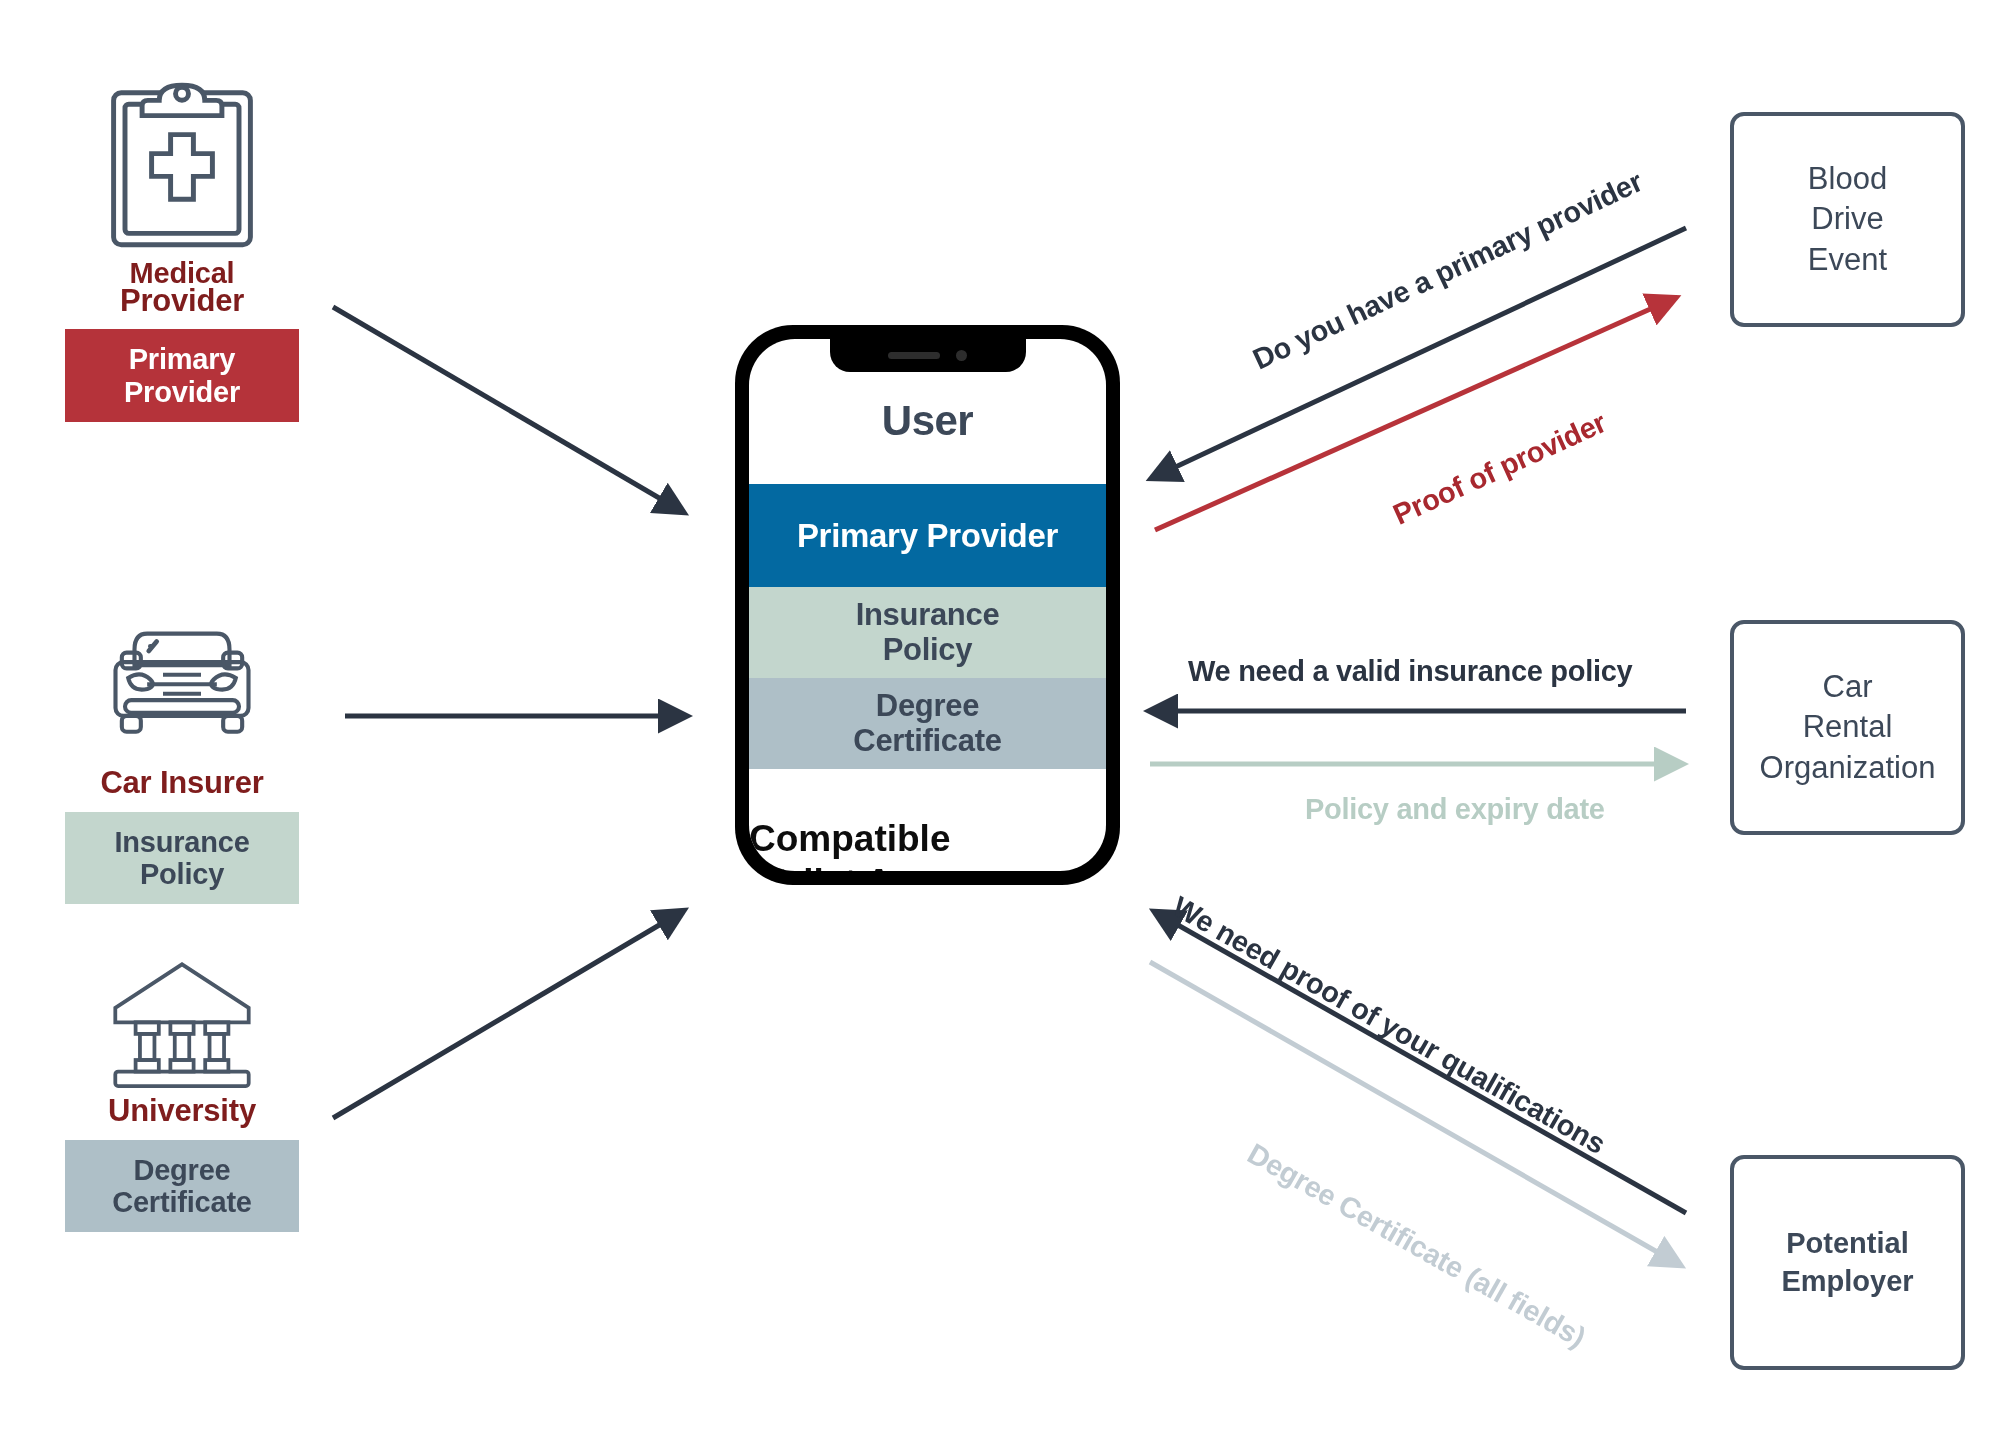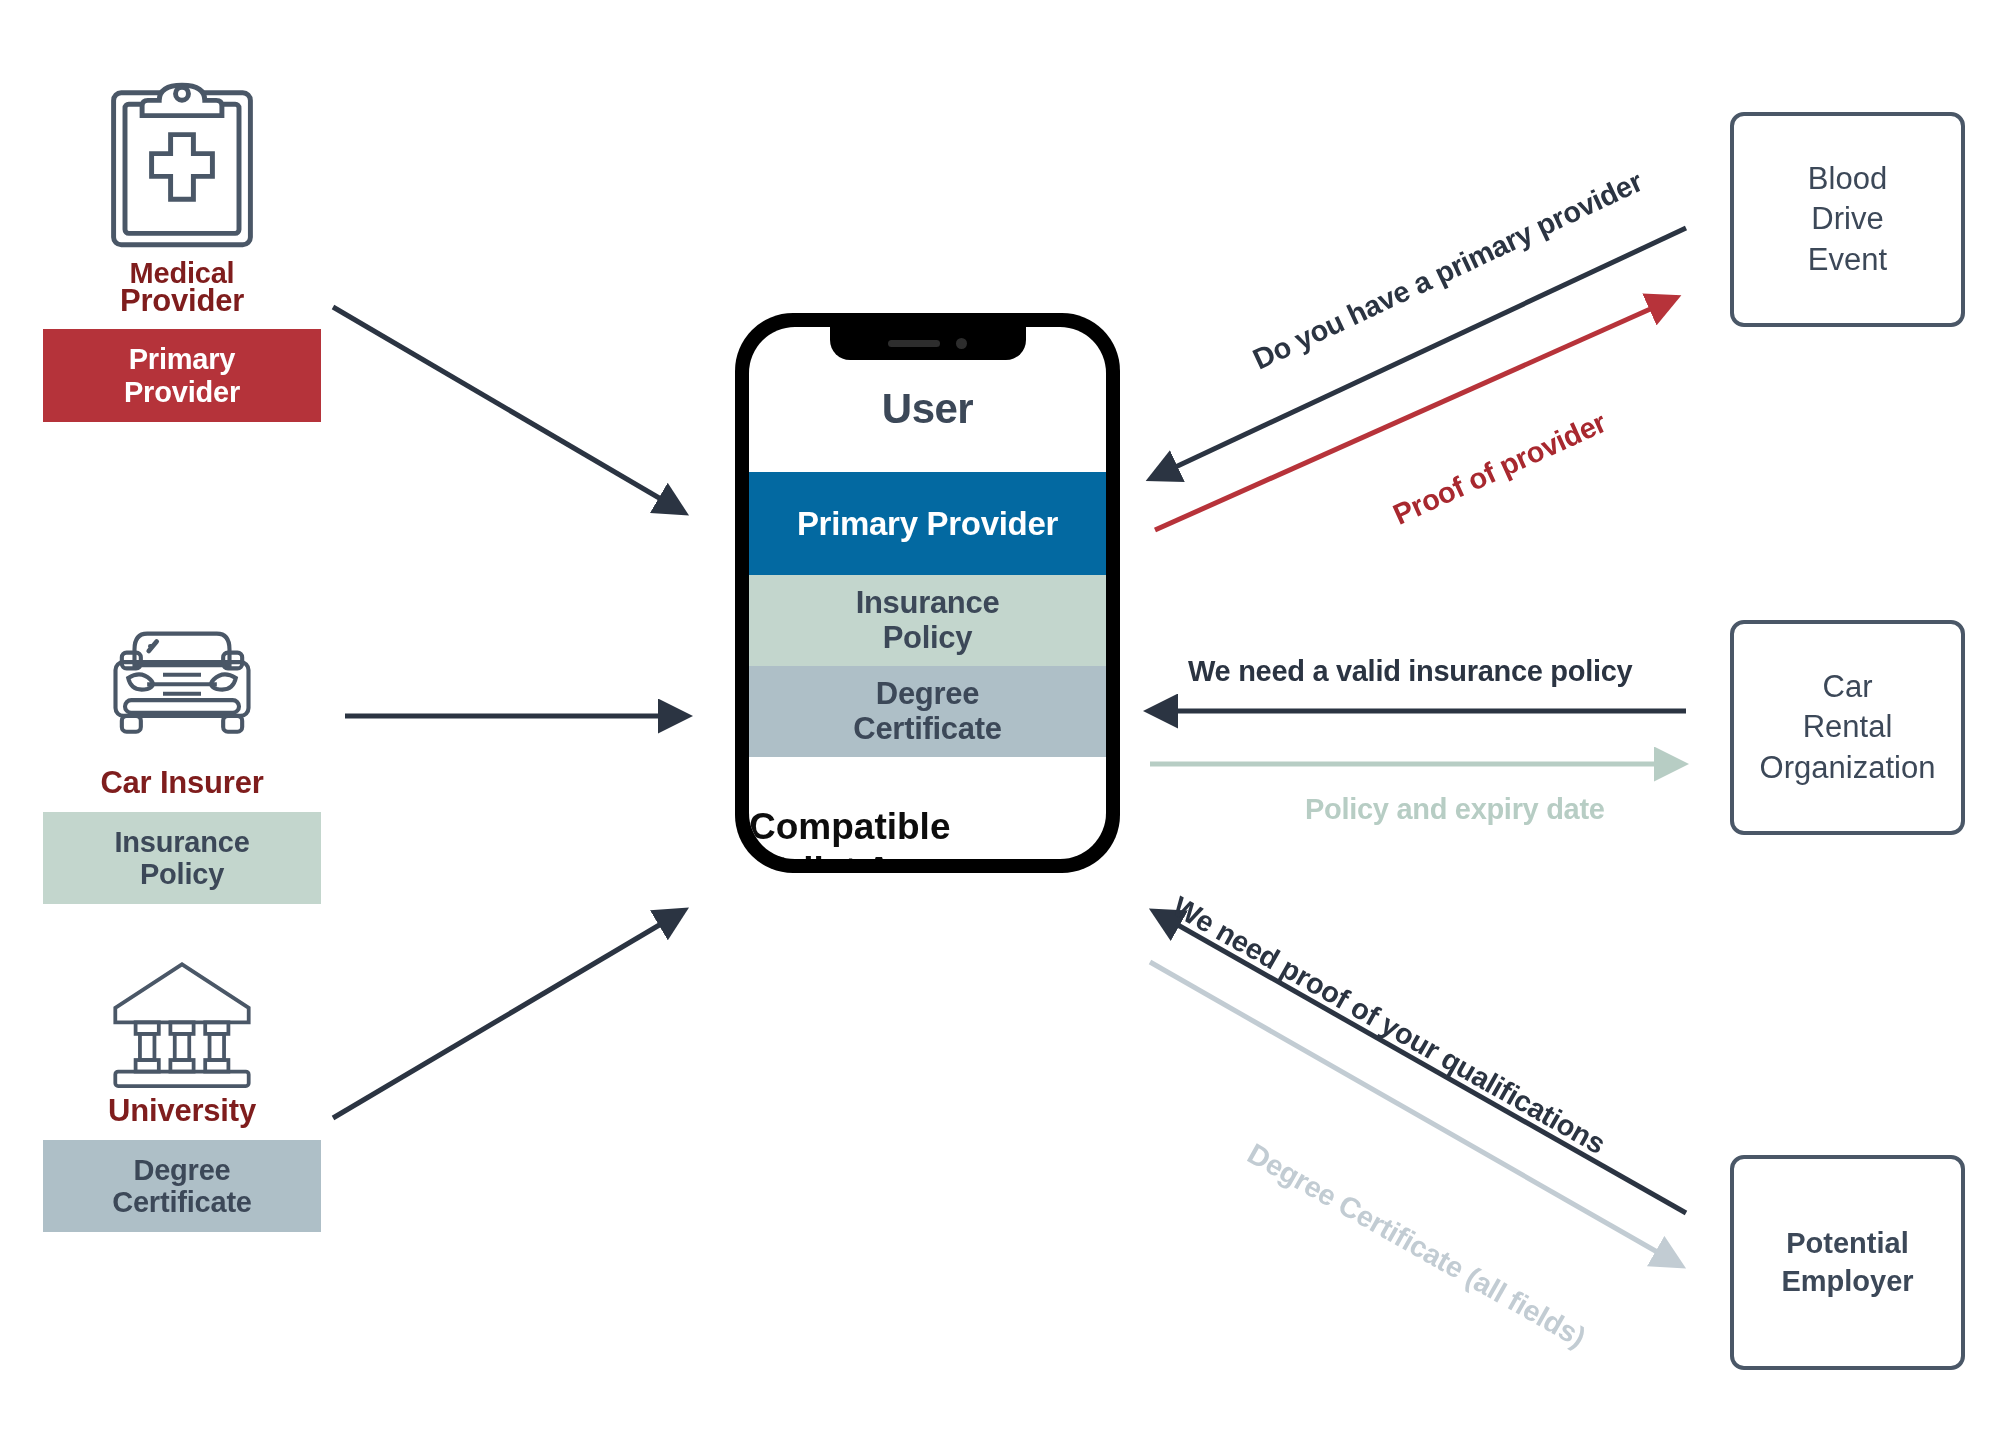--- a/index.html
+++ b/index.html
@@ -18,31 +18,31 @@
   .issuer { position: absolute; width: 300px; text-align: center; }
   .issuer-icon { width: 190px; height: 190px; margin: 0 auto; display: block; }
   .issuer-icon svg { width: 100%; height: 100%; display: block; }
   .issuer-name {
     color: #7f1d1d; font-weight: 700; font-size: 30px;
     line-height: 0.92; letter-spacing: -0.2px;
   }
   .issuer-name .l1 { display: block; font-size: 29px; }
   .issuer-name .l2 { display: block; font-size: 31px; }
   .cred-badge {
-    margin: 14px auto 16px; width: 278px; padding: 14px 4px;
+    margin: 14px auto 16px; width: 234px; padding: 14px 4px;
     font-size: 29px; font-weight: 700; line-height: 1.12;
     letter-spacing: -0.2px;
   }
   .cred-badge.red   { background: #b5333a; color: #ffffff; }
   .cred-badge.green { background: #c3d6cd; color: #3c4858; }
   .cred-badge.blue  { background: #aebfc7; color: #3c4858; }
 
   
   #phone {
-    position: absolute; left: 735px; top: 313px;
+    position: absolute; left: 735px; top: 325px;
     width: 385px; height: 560px;
     background: #000; border-radius: 58px;
     padding: 14px;
   }
   #phone-screen {
     position: relative; width: 100%; height: 100%;
     background: #fff; border-radius: 46px; overflow: hidden;
   }
   #phone-notch {
     position: absolute; top: 0; left: 50%; transform: translateX(-50%);

